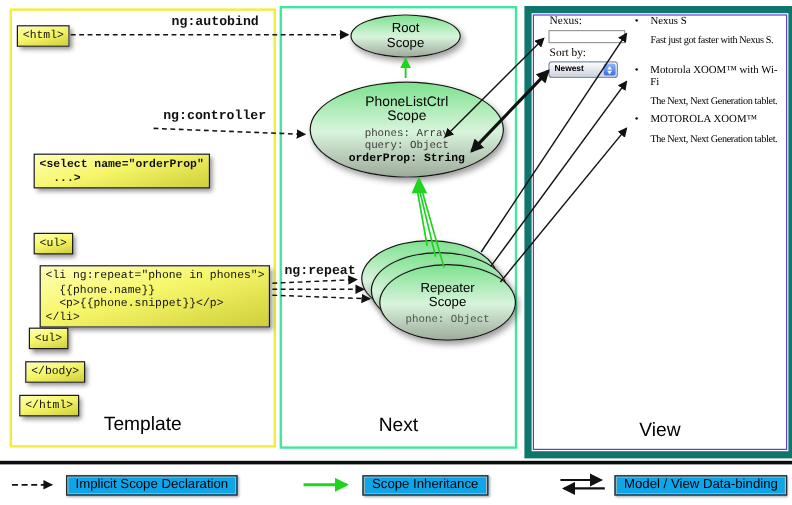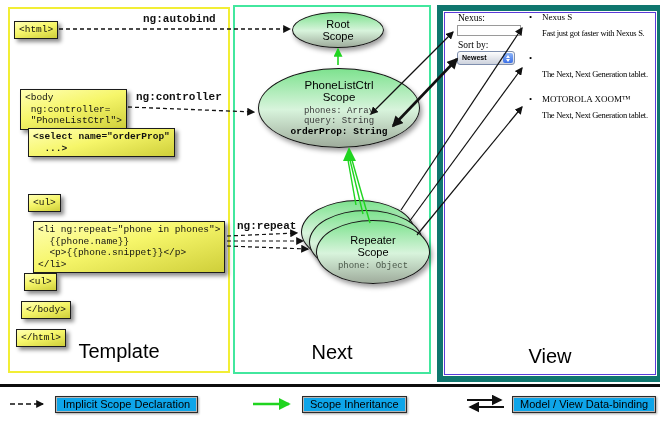--- a/index.html
+++ b/index.html
@@ -6,21 +6,21 @@
   .stage{position:relative;width:660px;height:421px;background:#fff;overflow:hidden;
          font-family:"Liberation Sans",sans-serif;}
 
   
   .panel{position:absolute;background:#fff;z-index:1;}
   .template-panel{left:8px;top:7px;width:218px;height:362px;border:2px solid #f2ee35;}
   .model-panel{left:233px;top:5px;width:194px;height:365px;border:2px solid #42e79e;}
   .view-panel{left:437px;top:5px;width:214px;height:365px;border:6px solid #0f766e;}
   .view-inner{position:absolute;inset:1px;border:1px solid #5b3bd9;}
   .panel-label{position:absolute;left:0;right:0;bottom:8px;text-align:center;
-               font-size:20px;color:#000;}
+               font-size:16px;color:#000;}
 
   
   .code-box{position:absolute;z-index:3;padding:2px 4px;white-space:pre;
             background:linear-gradient(165deg,#ffffb4 0%,#f6f66a 45%,#cfcf3a 100%);
             border:1px solid #1c1c1c;box-shadow:2.5px 3px 4px rgba(0,0,0,.45);
             font:9.5px/11.5px "Liberation Mono",monospace;color:#111;}
   .code-box.bold{font-weight:bold;}
 
   
   .directive{position:absolute;z-index:5;font:bold 11px "Liberation Mono",monospace;color:#111;}
@@ -85,23 +85,20 @@
   </div>
   <div class="panel model-panel">
     <div class="panel-label">Next</div>
   </div>
   <div class="panel view-panel">
     <div class="view-inner"></div>
     <div class="panel-label">View</div>
   </div>
 
   <div class="code-box" style="left:14px;top:21px">&lt;html&gt;</div>
-  <div class="code-box" style="left:20px;top:89px">&lt;body
- ng:controller=
- "PhoneListCtrl"&gt;</div>
   <div class="code-box bold" style="left:28px;top:128px">&lt;select name="orderProp"
   ...&gt;</div>
   <div class="code-box" style="left:28px;top:194px">&lt;ul&gt;</div>
   <div class="code-box" style="left:33px;top:221px">&lt;li ng:repeat="phone in phones"&gt;
   {{phone.name}}
   &lt;p&gt;{{phone.snippet}}&lt;/p&gt;
 &lt;/li&gt;</div>
   <div class="code-box" style="left:24px;top:273px">&lt;ul&gt;</div>
   <div class="code-box" style="left:21px;top:301px">&lt;/body&gt;</div>
   <div class="code-box" style="left:16px;top:329px">&lt;/html&gt;</div>
@@ -113,21 +110,21 @@
   <div class="ellipse root-scope">
     <div class="scope-title">Root
 Scope</div>
   </div>
 
   <div class="ellipse phonelist-scope">
     <div class="scope-title">PhoneListCtrl
 Scope</div>
     <div class="scope-props">
       <div class="prop">phones: Array</div>
-      <div class="prop">query: String</div>
+      <div class="prop">query: Object</div>
       <div class="prop bold-prop">orderProp: String</div>
     </div>
   </div>
 
   <div class="ellipse repeater rep-back"></div>
   <div class="ellipse repeater rep-mid"></div>
   <div class="ellipse repeater rep-front">
     <div class="scope-title">Repeater
 Scope</div>
     <div class="rep-prop">phone: Object</div>
@@ -147,20 +144,21 @@
   <div class="view-item vi-1">
     <div class="vi-title">
         <span class="vi-bullet">•</span>
         <span>Nexus S</span>
       </div>
     <div class="vi-desc">Fast just got faster with Nexus S.</div>
   </div>
   <div class="view-item vi-2">
     <div class="vi-title">
         <span class="vi-bullet">•</span>
+        <span>Motorola XOOM™ with Wi-Fi</span>
       </div>
     <div class="vi-desc">The Next, Next Generation tablet.</div>
   </div>
   <div class="view-item vi-3">
     <div class="vi-title">
         <span class="vi-bullet">•</span>
         <span>MOTOROLA XOOM™</span>
       </div>
     <div class="vi-desc">The Next, Next Generation tablet.</div>
   </div>

